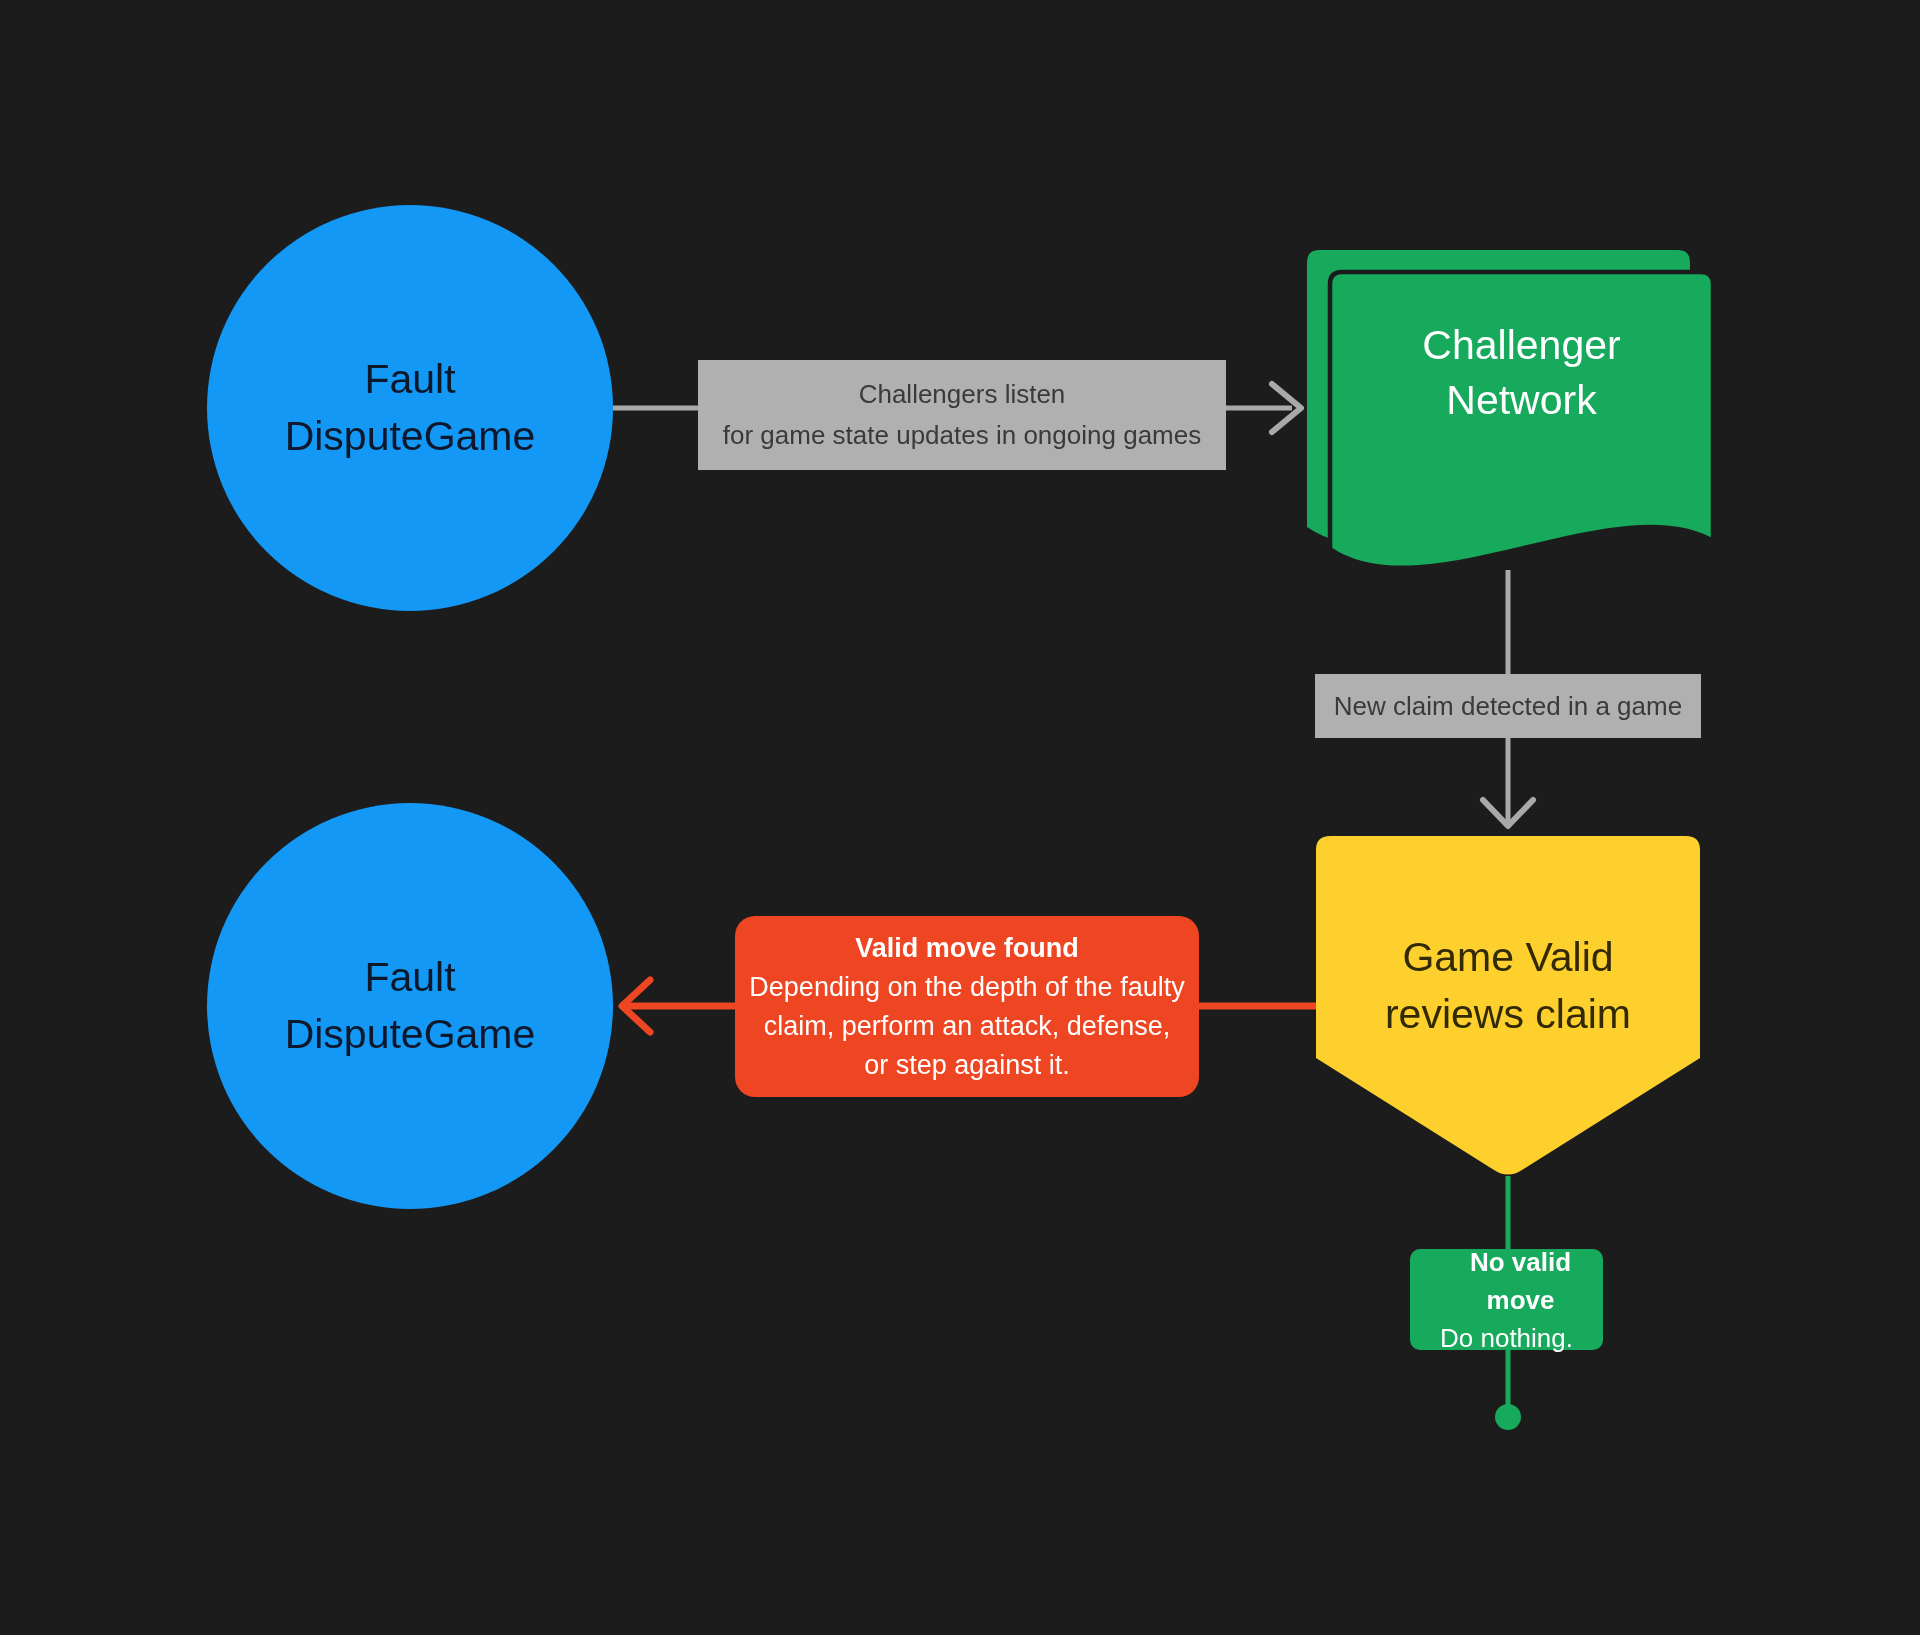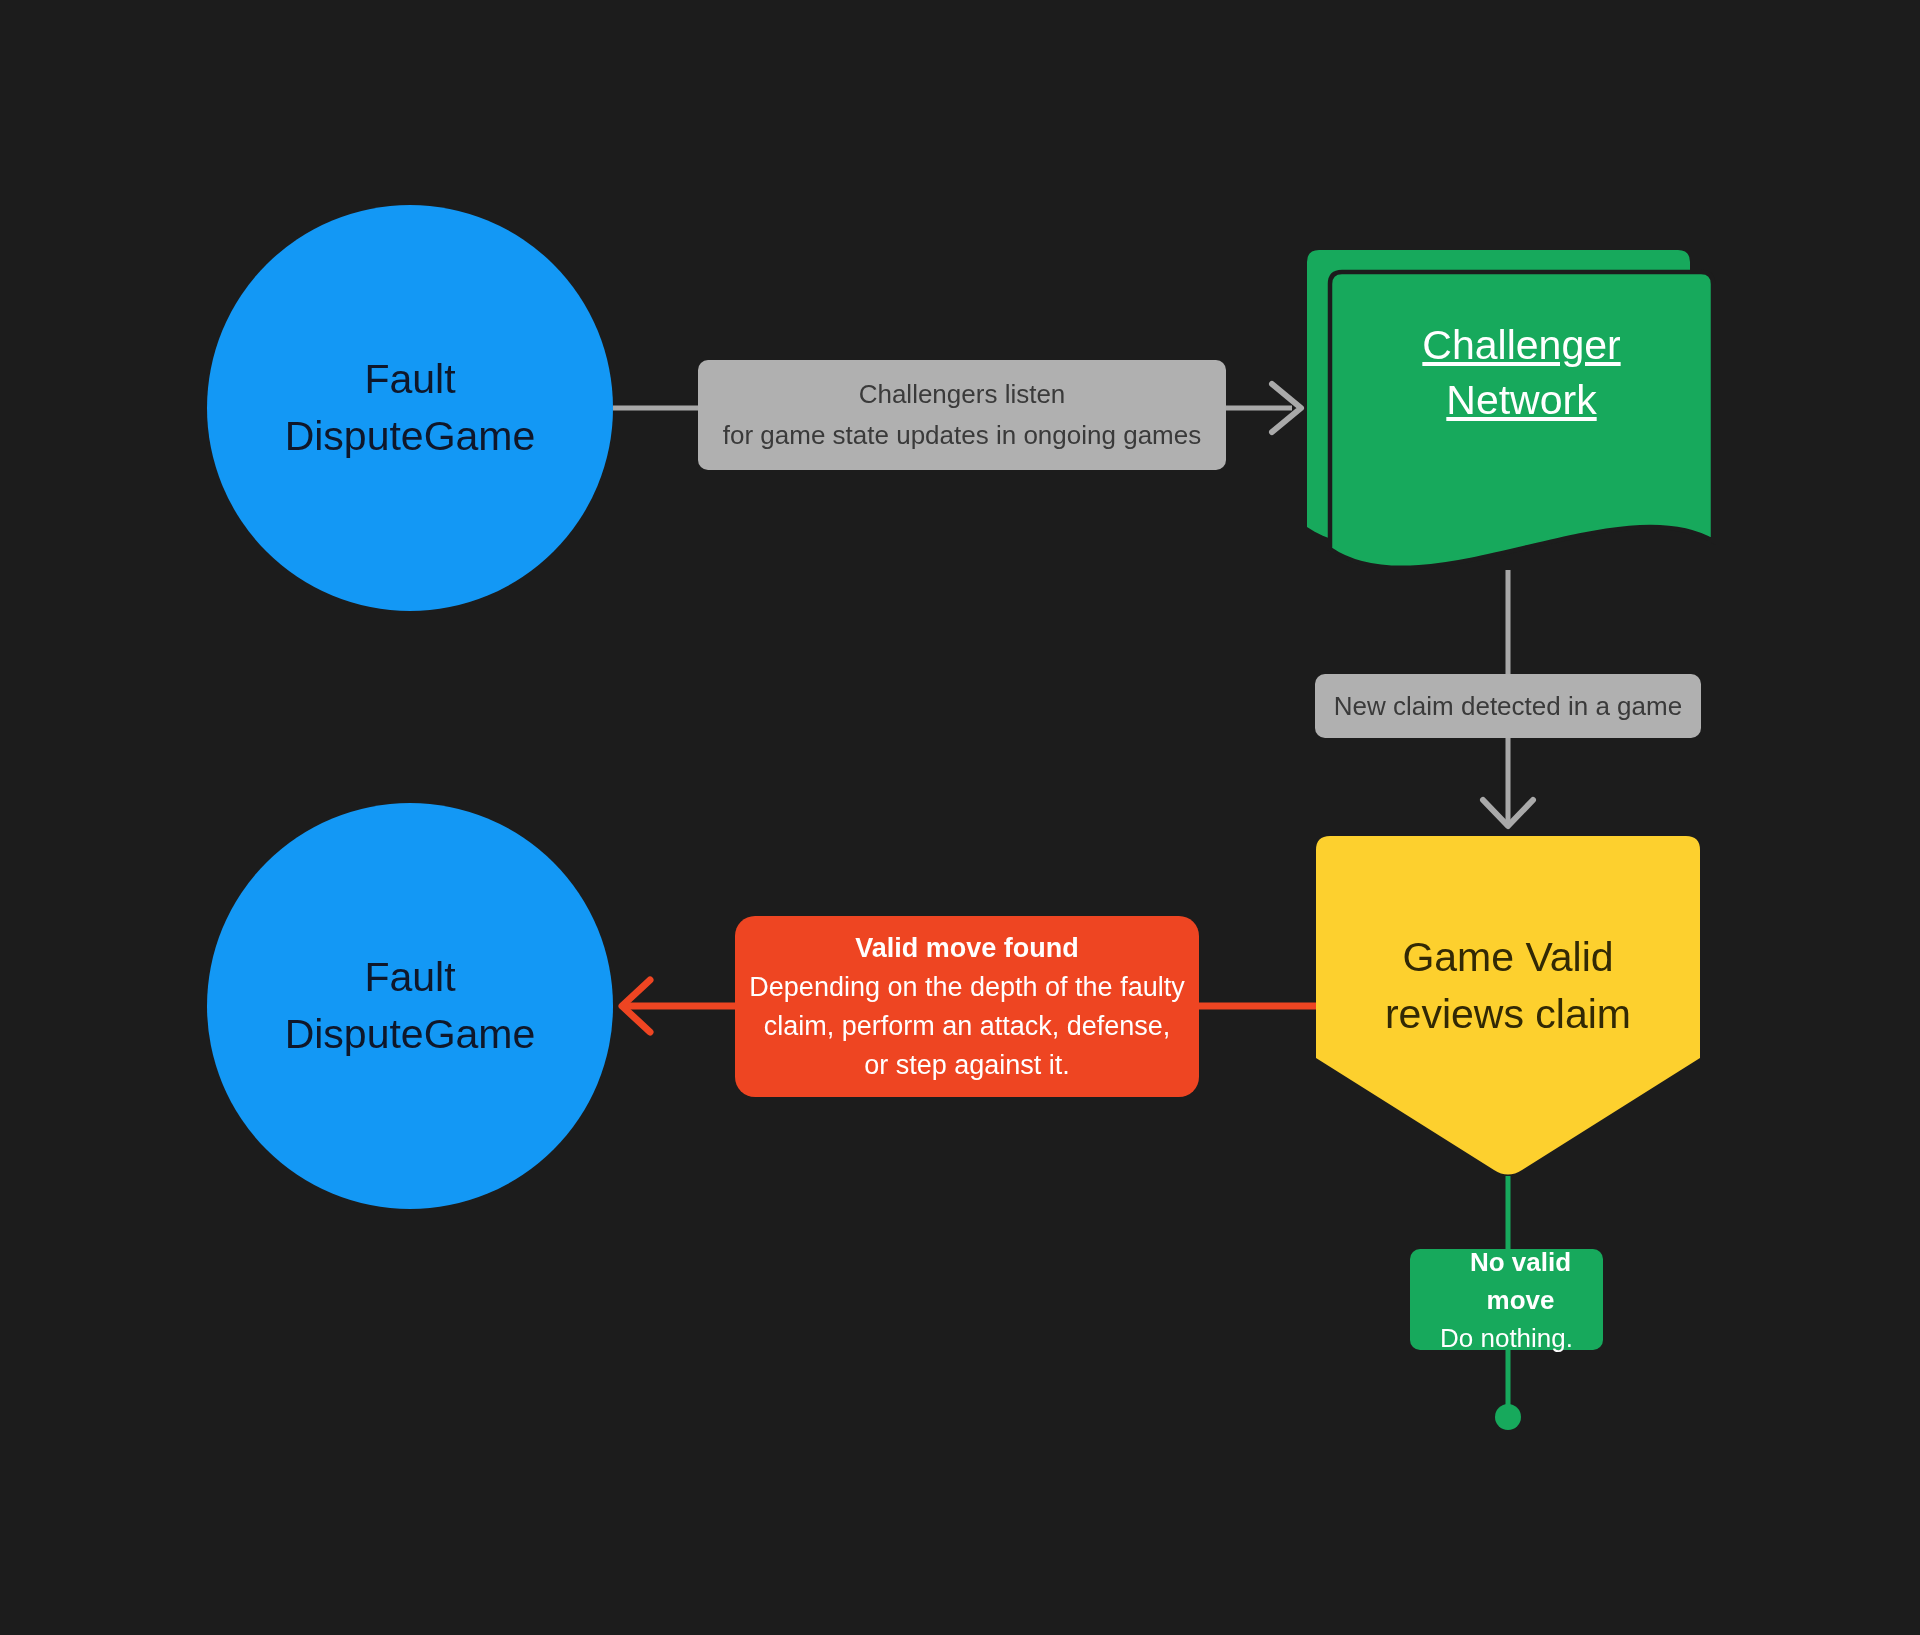--- a/index.html
+++ b/index.html
@@ -23,28 +23,28 @@
     background: #1398f5;
     color: #0f172a;
     font-size: 41px;
     line-height: 57px;
   }
   .circle-top { left: 207px; top: 205px; }
   .circle-bottom { left: 207px; top: 803px; }
 
   
   .shape-label { color: #ffffff; font-size: 41px; line-height: 55px; }
-  .challenger-label { left: 1330px; top: 318px; width: 383px; height: 110px; text-decoration: underline; }
+  .challenger-label { left: 1330px; top: 318px; width: 383px; height: 110px; }
   .solver-label { left: 1316px; top: 929px; width: 384px; height: 114px; color: #322905; line-height: 57px; }
 
   
   .gray-label {
     background: #b0b0b0;
     color: #3a3a3a;
-    border-radius: 10px;
+    border-radius: 0;
     font-size: 26px;
     line-height: 41px;
   }
   .listen-label { left: 698px; top: 360px; width: 528px; height: 110px; }
   .newclaim-label { left: 1315px; top: 674px; width: 386px; height: 64px; }
 
   
   .red-box {
     left: 735px; top: 916px; width: 464px; height: 181px;
     background: #ee4522;

